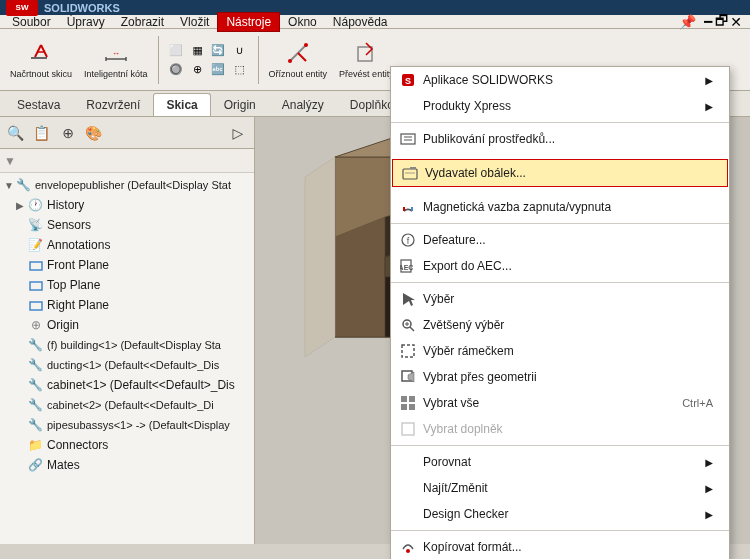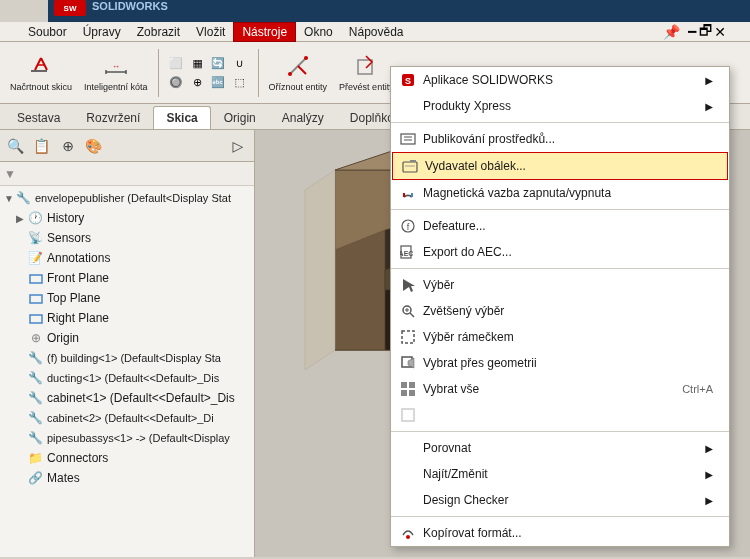--- a/index.html
+++ b/index.html
@@ -1,23 +1,23 @@
 <!DOCTYPE html>
 <html><head>
   <meta charset="utf-8">
   <style>
     * { margin: 0; padding: 0; box-sizing: border-box; }
     body { width: 750px; height: 559px; font-family: 'Segoe UI', Arial, sans-serif; font-size: 12px; background: #d4d0c8; overflow: hidden; position: relative; }
 
     
-    .title-bar { height: 22px; background: #1a3a5c; display: flex; align-items: flex-start; padding: 0 6px; margin-left: 48px; }
+    .title-bar { height: 15px; background: #1a3a5c; display: flex; align-items: center; padding: 0 6px; }
     .sw-logo { width: 32px; height: 16px; background: #cc0000; display: flex; align-items: center; justify-content: center; font-size: 8px; font-weight: bold; color: white; border-radius: 2px; }
 
     
-    .menu-bar { height: 20px; background: #f0ede8; display: flex; align-items: center; padding: 0 20px; border-bottom: 1px solid #b0a898; }
+    .menu-bar { height: 14px; background: #f0ede8; display: flex; align-items: center; padding: 0 4px; border-bottom: 1px solid #b0a898; }
     .menu-item { padding: 2px 8px; cursor: pointer; font-size: 12px; color: #1a1a1a; white-space: nowrap; }
     .menu-item.active { background: #cc0000; color: white; border: 1px solid #990000; }
     .menu-separator { flex: 1; }
     .menu-icons { display: flex; align-items: center; gap: 2px; padding-right: 4px; }
 
     
     .toolbar { height: 62px; background: #f0ede8; border-bottom: 1px solid #b0a898; display: flex; align-items: center; padding: 2px 6px; gap: 4px; }
     .toolbar-btn { display: flex; flex-direction: column; align-items: center; justify-content: center; min-width: 44px; height: 56px; padding: 2px 4px; cursor: pointer; border-radius: 3px; font-size: 10px; color: #222; gap: 2px; }
     .toolbar-icon { width: 28px; height: 28px; display: flex; align-items: center; justify-content: center; }
     .toolbar-sep { width: 1px; height: 48px; background: #b0a898; margin: 0 2px; }
@@ -343,21 +343,21 @@
       <div class="dropdown-item-icon">
         <svg width="16" height="16">
             <rect x="1" y="3" width="14" height="10" fill="none" stroke="#555" stroke-width="1.2"></rect>
             <line x1="4" y1="6" x2="12" y2="6" stroke="#555" stroke-width="1"></line>
             <line x1="4" y1="9" x2="12" y2="9" stroke="#555" stroke-width="1"></line>
           </svg>
       </div>
       <span class="dropdown-item-label">Publikování prostředků...</span>
     </div>
 
-    <div class="dropdown-item highlighted" style="background:#fff0b0; border:1px solid #cc0000; margin:0 1px;">
+    <div class="dropdown-item highlighted" style="background:#fff0b0; border:1px solid #cc0000; margin:7px 1px;">
       <div class="dropdown-item-icon">
         <svg width="16" height="16">
             <rect x="1" y="4" width="14" height="10" fill="none" stroke="#555" stroke-width="1.2" rx="1"></rect>
             <polygon points="8,4 8,2 14,2 14,4" fill="#888"></polygon>
             <line x1="3" y1="8" x2="13" y2="8" stroke="#888" stroke-width="0.8"></line>
           </svg>
       </div>
       <span class="dropdown-item-label">Vydavatel obálek...</span>
     </div>
 
@@ -447,20 +447,21 @@
       <span class="dropdown-item-label">Vybrat vše</span>
       <span class="dropdown-item-shortcut">Ctrl+A</span>
     </div>
 
     <div class="dropdown-item disabled">
       <div class="dropdown-item-icon">
         <svg width="16" height="16">
             <rect x="2" y="2" width="12" height="12" fill="none" stroke="#ccc" stroke-width="1.5"></rect>
           </svg>
       </div>
+      <span class="dropdown-item-label">Vybrat doplněk</span>
     </div>
     <div class="dropdown-sep"></div>
 
     <div class="dropdown-item">
       <div class="dropdown-item-icon"></div>
       <span class="dropdown-item-label">Porovnat</span>
       <span class="dropdown-submenu-arrow">▶</span>
     </div>
 
     <div class="dropdown-item">

